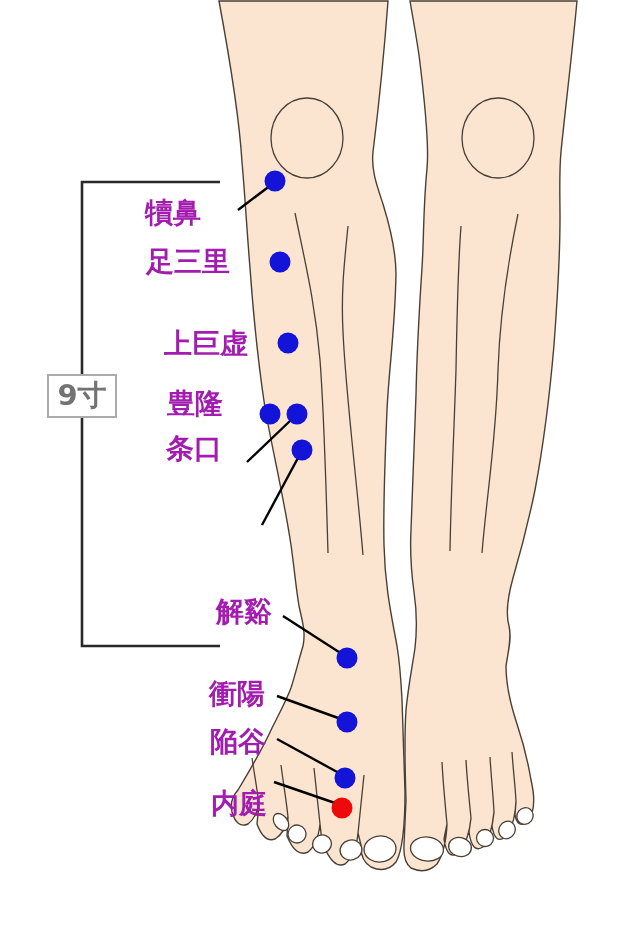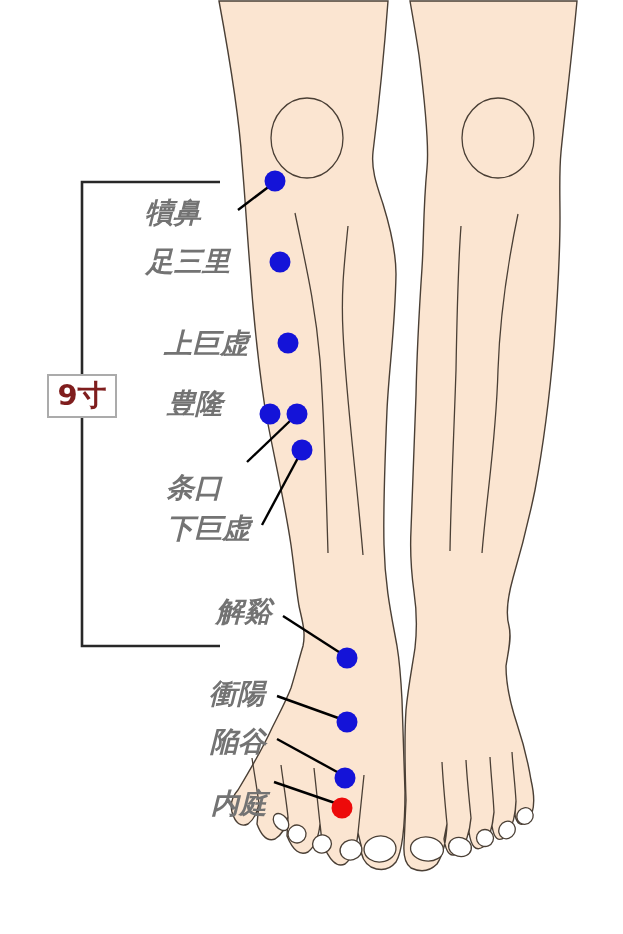--- a/index.html
+++ b/index.html
@@ -3,29 +3,28 @@
 <meta charset="utf-8">
 <style>
   html,body { margin:0; padding:0; background:#ffffff; }
   .stage {
     position:relative; width:623px; height:934px; background:#ffffff;
     overflow:hidden; font-family:"DejaVu Sans", sans-serif;
   }
   .stage svg { position:absolute; left:0; top:0; }
   .point-label {
     position:absolute; transform:translate(-50%,-50%);
-    font-weight:bold; font-size:28px; line-height:1; color:#737373;
+    font-weight:bold; font-size:28px; line-height:1; color:#a21caf;
     white-space:nowrap;
-    font-style:italic;
   }
   .measure-box {
     position:absolute; left:47px; top:374px; width:70px; height:44px;
     background:#ffffff; border:2px solid #ababab; box-sizing:border-box;
     display:flex; align-items:center; justify-content:center;
-    font-weight:bold; font-size:29px; color:#7f1d1d;
+    font-weight:bold; font-size:29px; color:#737373;
   }
 </style>
 </head>
 <body>
 
 <div class="stage">
 
   <svg width="623" height="934" viewBox="0 0 623 934">
 
     <path class="skin" d="M 219,1 L 388,1
@@ -155,22 +154,21 @@
       <circle class="dot" r="10.5" cx="347" cy="722" fill="#1413D8"></circle>
       <circle class="dot" r="10.5" cx="345" cy="778" fill="#1413D8"></circle>
       <circle class="dot" r="10.5" cx="342" cy="808" fill="#ED0A0A"></circle>
     </g>
   </svg>
 
   <div class="point-label" style="left: 173px; top: 213px;">犢鼻</div>
   <div class="point-label" style="left: 188px; top: 262px;">足三里</div>
   <div class="point-label" style="left: 206px; top: 344px;">上巨虚</div>
   <div class="point-label" style="left: 195px; top: 404px;">豊隆</div>
-  <div class="point-label" style="left: 194px; top: 488px;">条口</div>
-  <div class="point-label" style="left: 208px; top: 529px;">下巨虚</div>
+  <div class="point-label" style="left: 194px; top: 449px;">条口</div>
   <div class="point-label" style="left: 244px; top: 612px;">解谿</div>
   <div class="point-label" style="left: 237px; top: 694px; text-align: right;">衝陽</div>
   <div class="point-label" style="left: 238px; top: 742px;">陥谷</div>
   <div class="point-label" style="left: 239px; top: 804px;">内庭</div>
 
   <div class="measure-box">
     <span>9寸</span>
   </div>
 
 </div>

